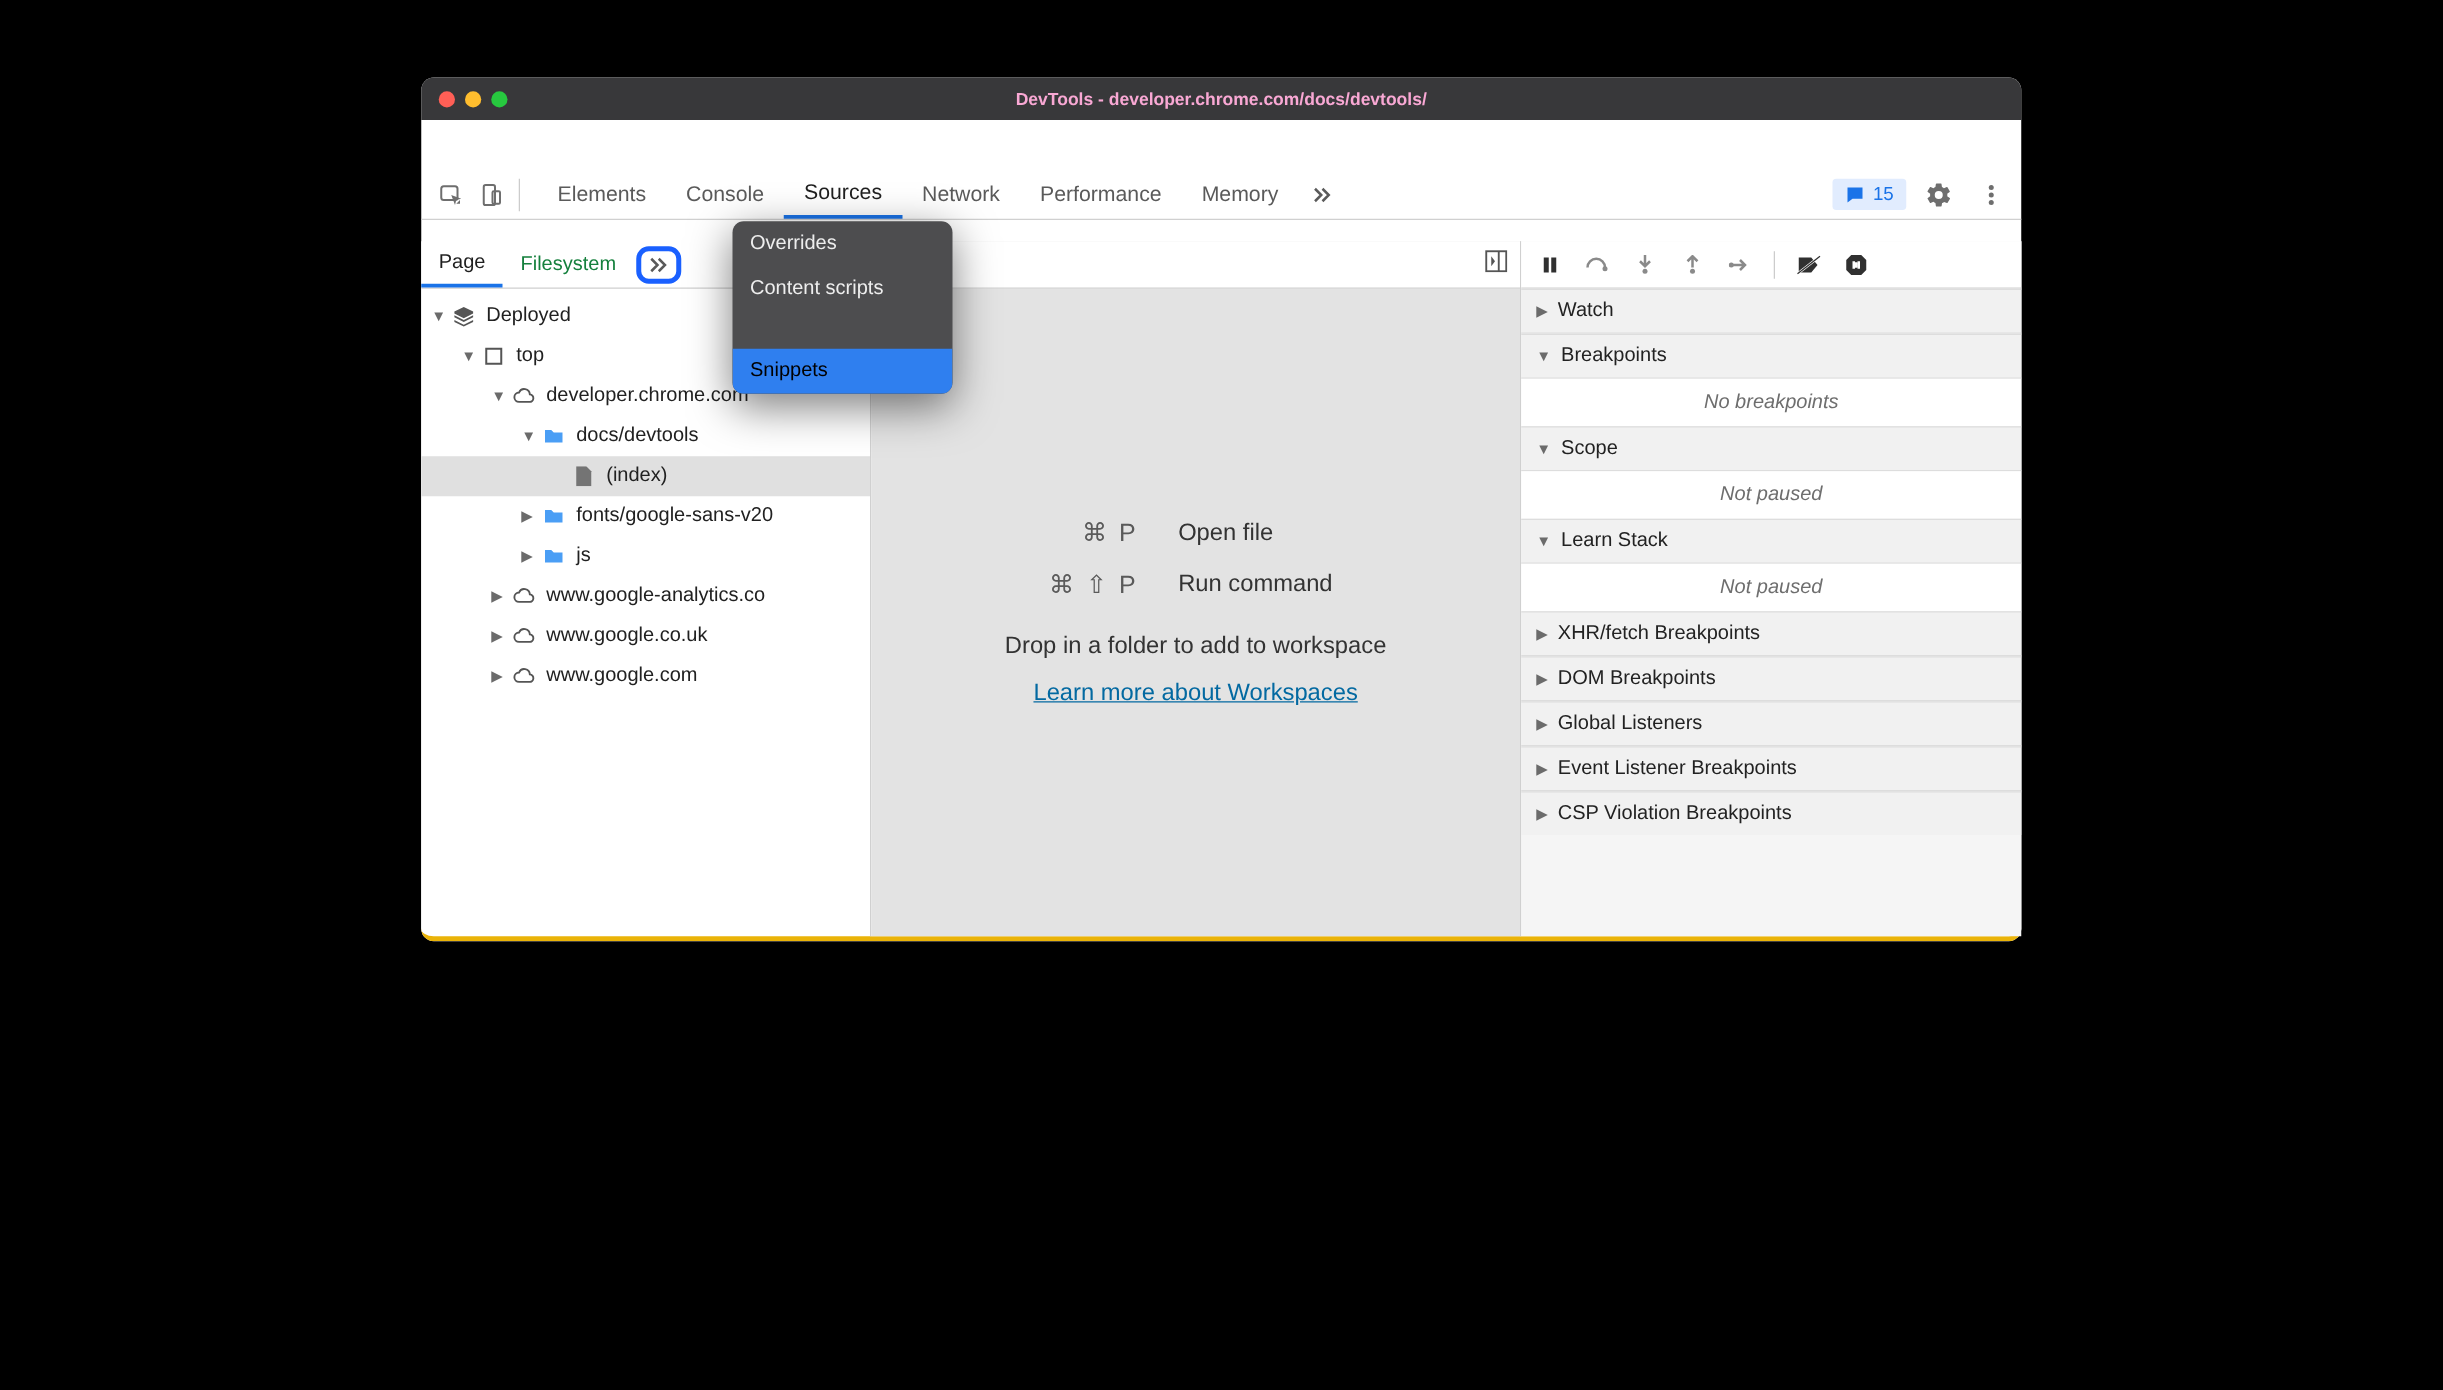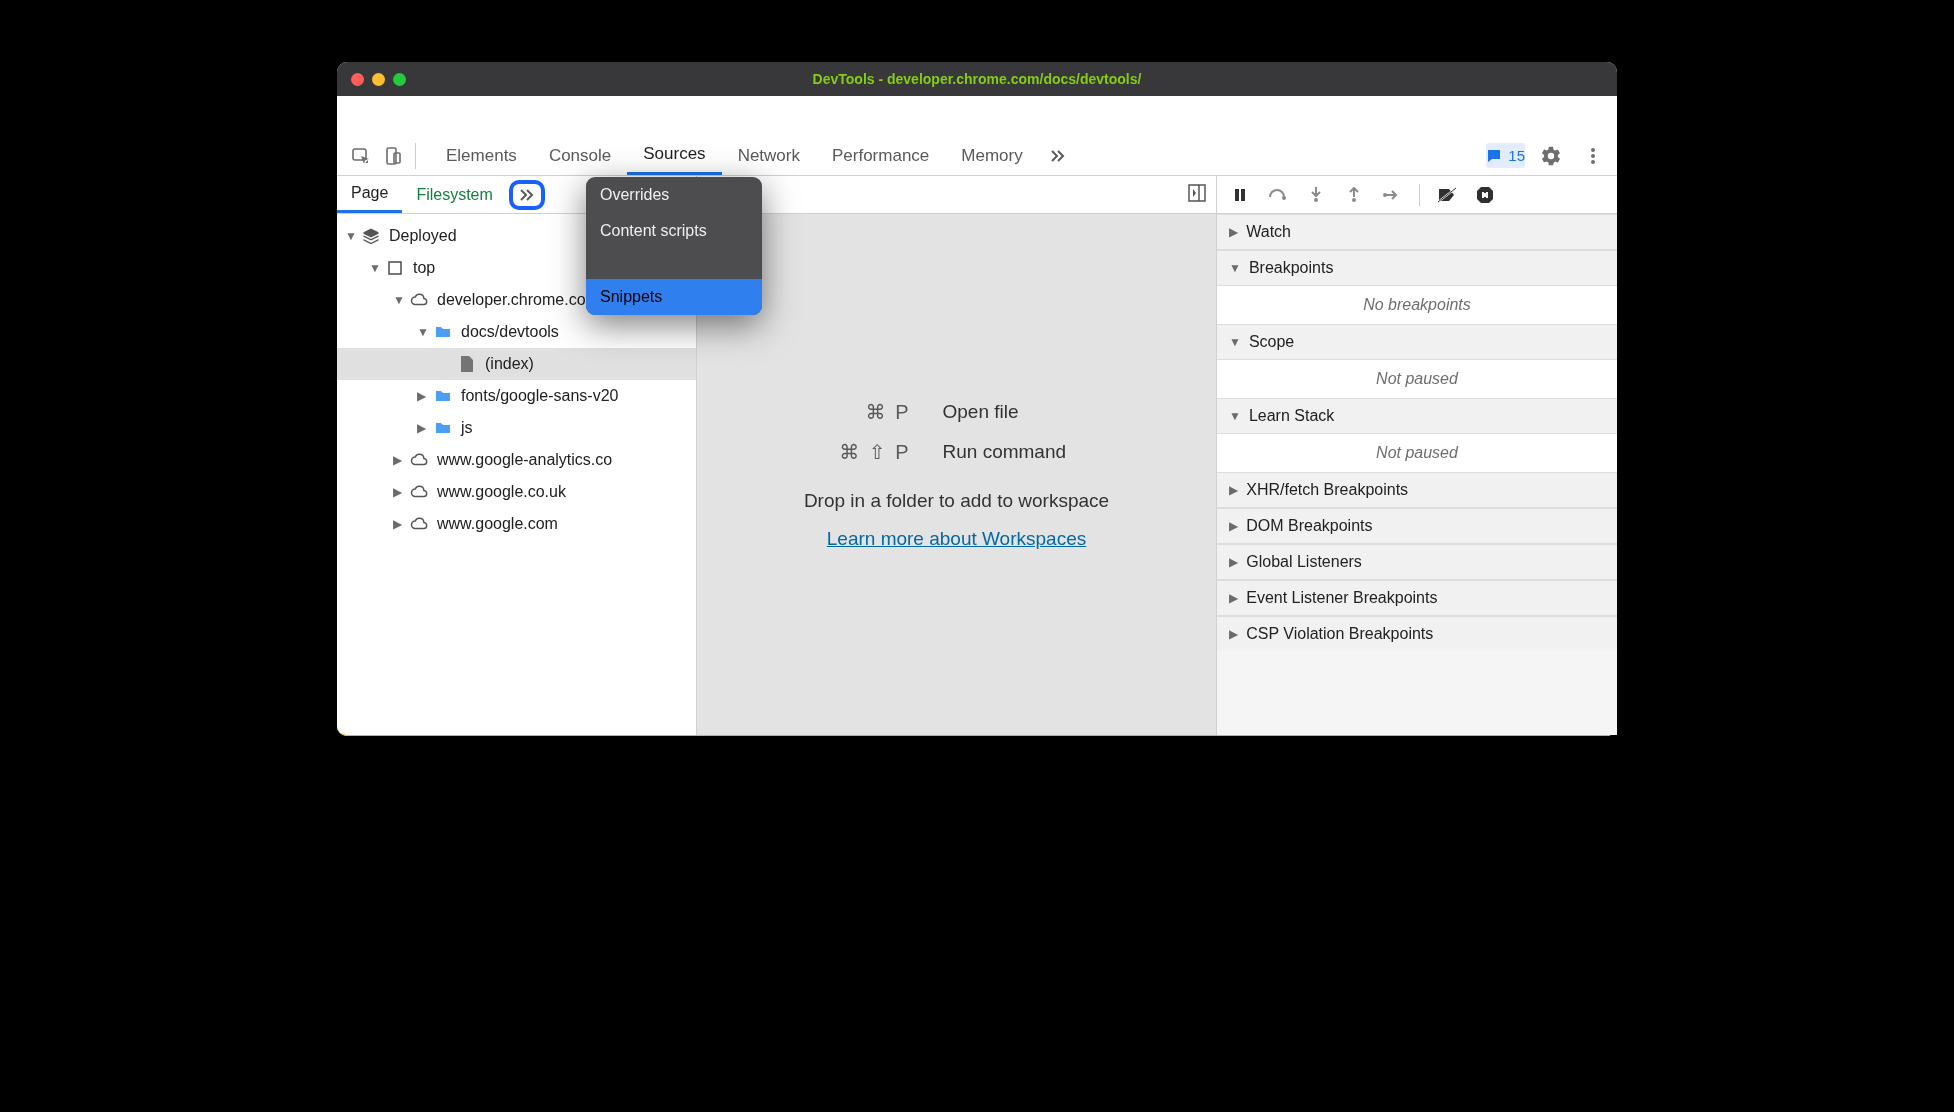--- a/index.html
+++ b/index.html
@@ -2,29 +2,29 @@
 <html><head>
   <meta charset="utf-8">
   <style>
     * { box-sizing: border-box; margin: 0; padding: 0; font-family: -apple-system, BlinkMacSystemFont, "Segoe UI", Helvetica, Arial, sans-serif; }
     body { background: #000; display: flex; align-items: flex-start; justify-content: center; min-height: 1112px; width: 1954px; }
     .window { width: 1280px; margin-top: 62px; border-radius: 10px; overflow: visible; box-shadow: 0 20px 60px rgba(0,0,0,.6); position: relative; background: #fff; }
     .titlebar { background: #38383a; height: 34px; display: flex; align-items: center; border-radius: 10px 10px 0 0; position: relative; }
     .traffic { display: flex; gap: 8px; margin-left: 14px; }
     .traffic span { width: 13px; height: 13px; border-radius: 50%; display: inline-block; }
     .red { background: #ff5f56; } .yellow { background: #ffbd2e; } .green { background: #27c93f; }
-    .title { position: absolute; left: 0; right: 0; text-align: center; color: #84cc16; font-size: 14px; font-weight: 600; pointer-events: none; }
+    .title { position: absolute; left: 0; right: 0; text-align: center; color: #f9a8d4; font-size: 14px; font-weight: 600; pointer-events: none; }
     .toolbar { display: flex; align-items: center; height: 40px; border-bottom: 1px solid #d0d0d0; padding: 0 8px; margin-top: 40px; }
     .iconbtn { width: 32px; height: 32px; display: flex; align-items: center; justify-content: center; color: #6e6e6e; border-radius: 4px; }
     .tabs { display: flex; height: 100%; margin-left: 8px; }
     .tabs .tab { display: flex; align-items: center; padding: 0 16px; font-size: 17px; color: #5a5a5a; height: 100%; cursor: pointer; }
     .tabs .tab.active { color: #1f1f1f; border-bottom: 3px solid #1a73e8; }
     .toolbar-right { margin-left: auto; display: flex; align-items: center; gap: 10px; }
-    .issues-badge { background: #e1ecfe; color: #1a73e8; padding: 4px 0; border-radius: 3px; display: flex; align-items: center; gap: 6px; font-size: 15px; font-weight: 500; text-align: right; }
-    .row { display: flex; height: 560px; border-bottom: 1px solid #eab308; border-radius: 0 0 10px 10px; overflow: visible; background: #fff; }
+    .issues-badge { background: #e1ecfe; color: #1a73e8; padding: 4px 10px; border-radius: 3px; display: flex; align-items: center; gap: 6px; font-size: 15px; font-weight: 500; text-align: right; }
+    .row { display: flex; height: 560px; border-bottom: 4px solid #eab308; border-radius: 0 0 10px 10px; overflow: visible; background: #fff; margin-top: 17px; }
     .col { display: flex; flex-direction: column; }
     .col-nav { width: 360px; border-right: 1px solid #d0d0d0; }
     .col-editor { flex: 1; border-right: 1px solid #d0d0d0; background: #e3e3e3; }
     .col-debug { width: 400px; background: #f5f5f5; }
     .subtabs { display: flex; align-items: center; height: 38px; border-bottom: 1px solid #d0d0d0; position: relative; }
     .subtabs .stab { padding: 0 14px; height: 100%; display: flex; align-items: center; font-size: 16px; color: #15803d; cursor: pointer; }
     .subtabs .stab.active { color: #1f1f1f; border-bottom: 3px solid #1a73e8; }
     .chev-wrap { width: 36px; height: 30px; border: 4px solid #1a60ff; border-radius: 10px; display: flex; align-items: center; justify-content: center; margin-left: 2px; }
     .chev-wrap svg { color: #5a5a5a; }
     .tree { padding: 6px 0; font-size: 16px; color: #212121; overflow: hidden; }

